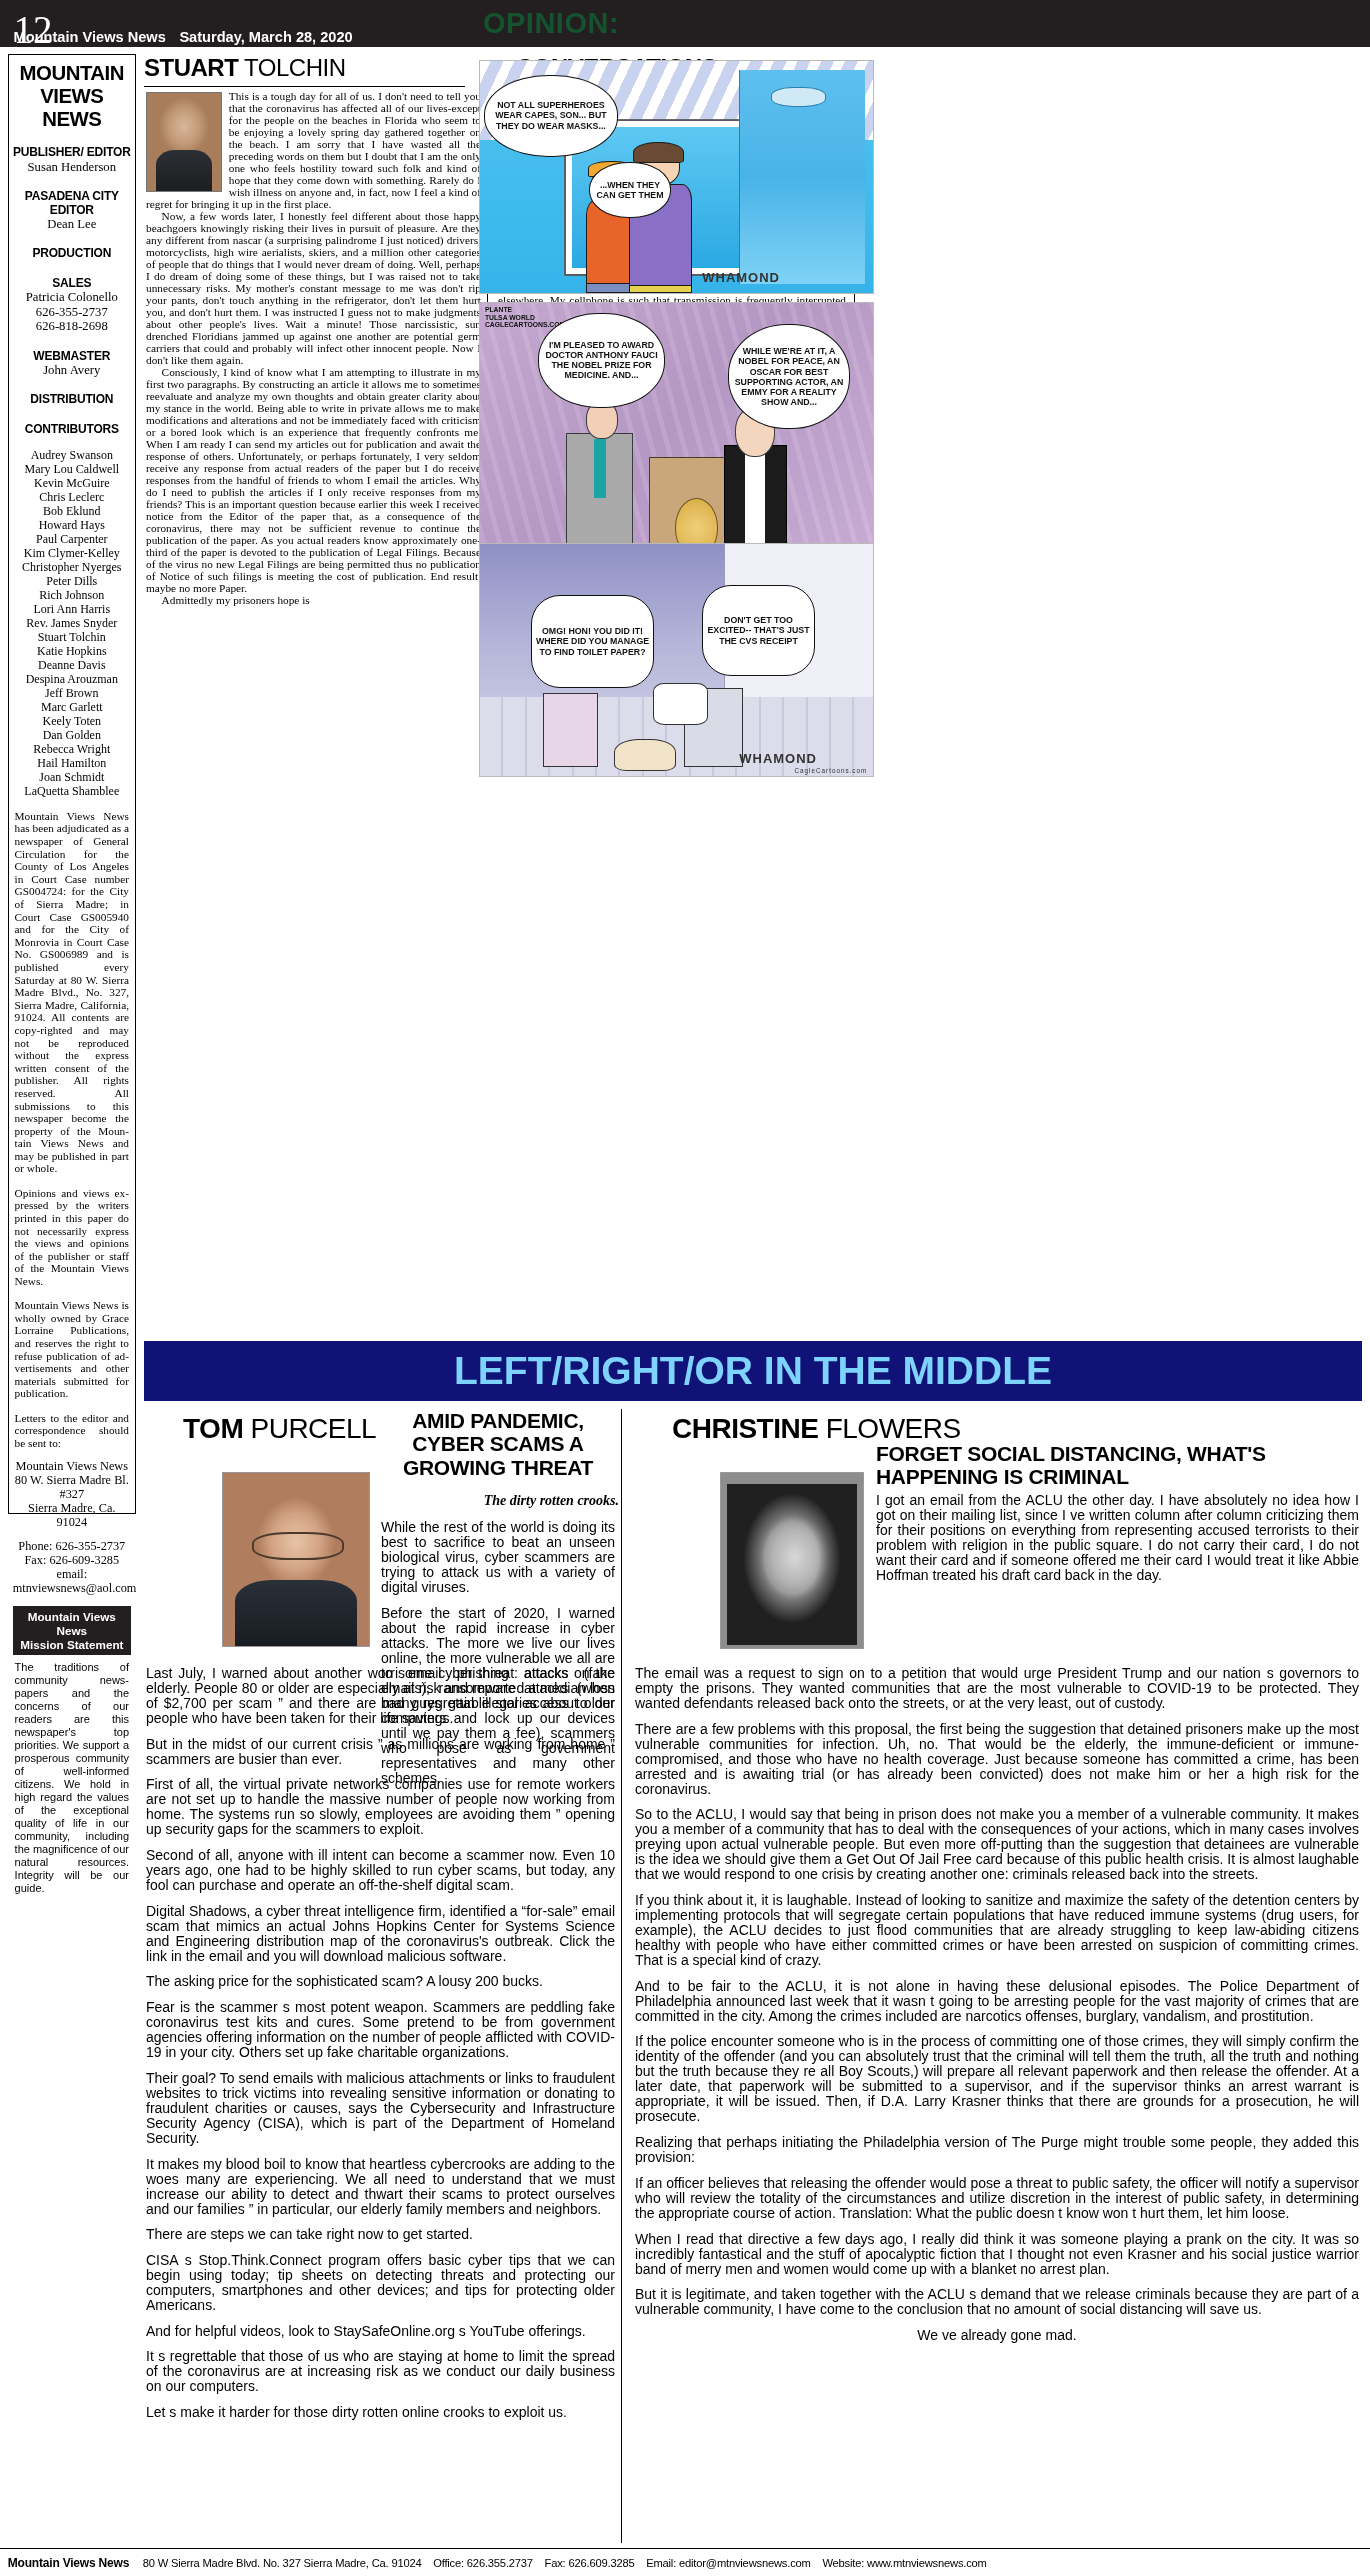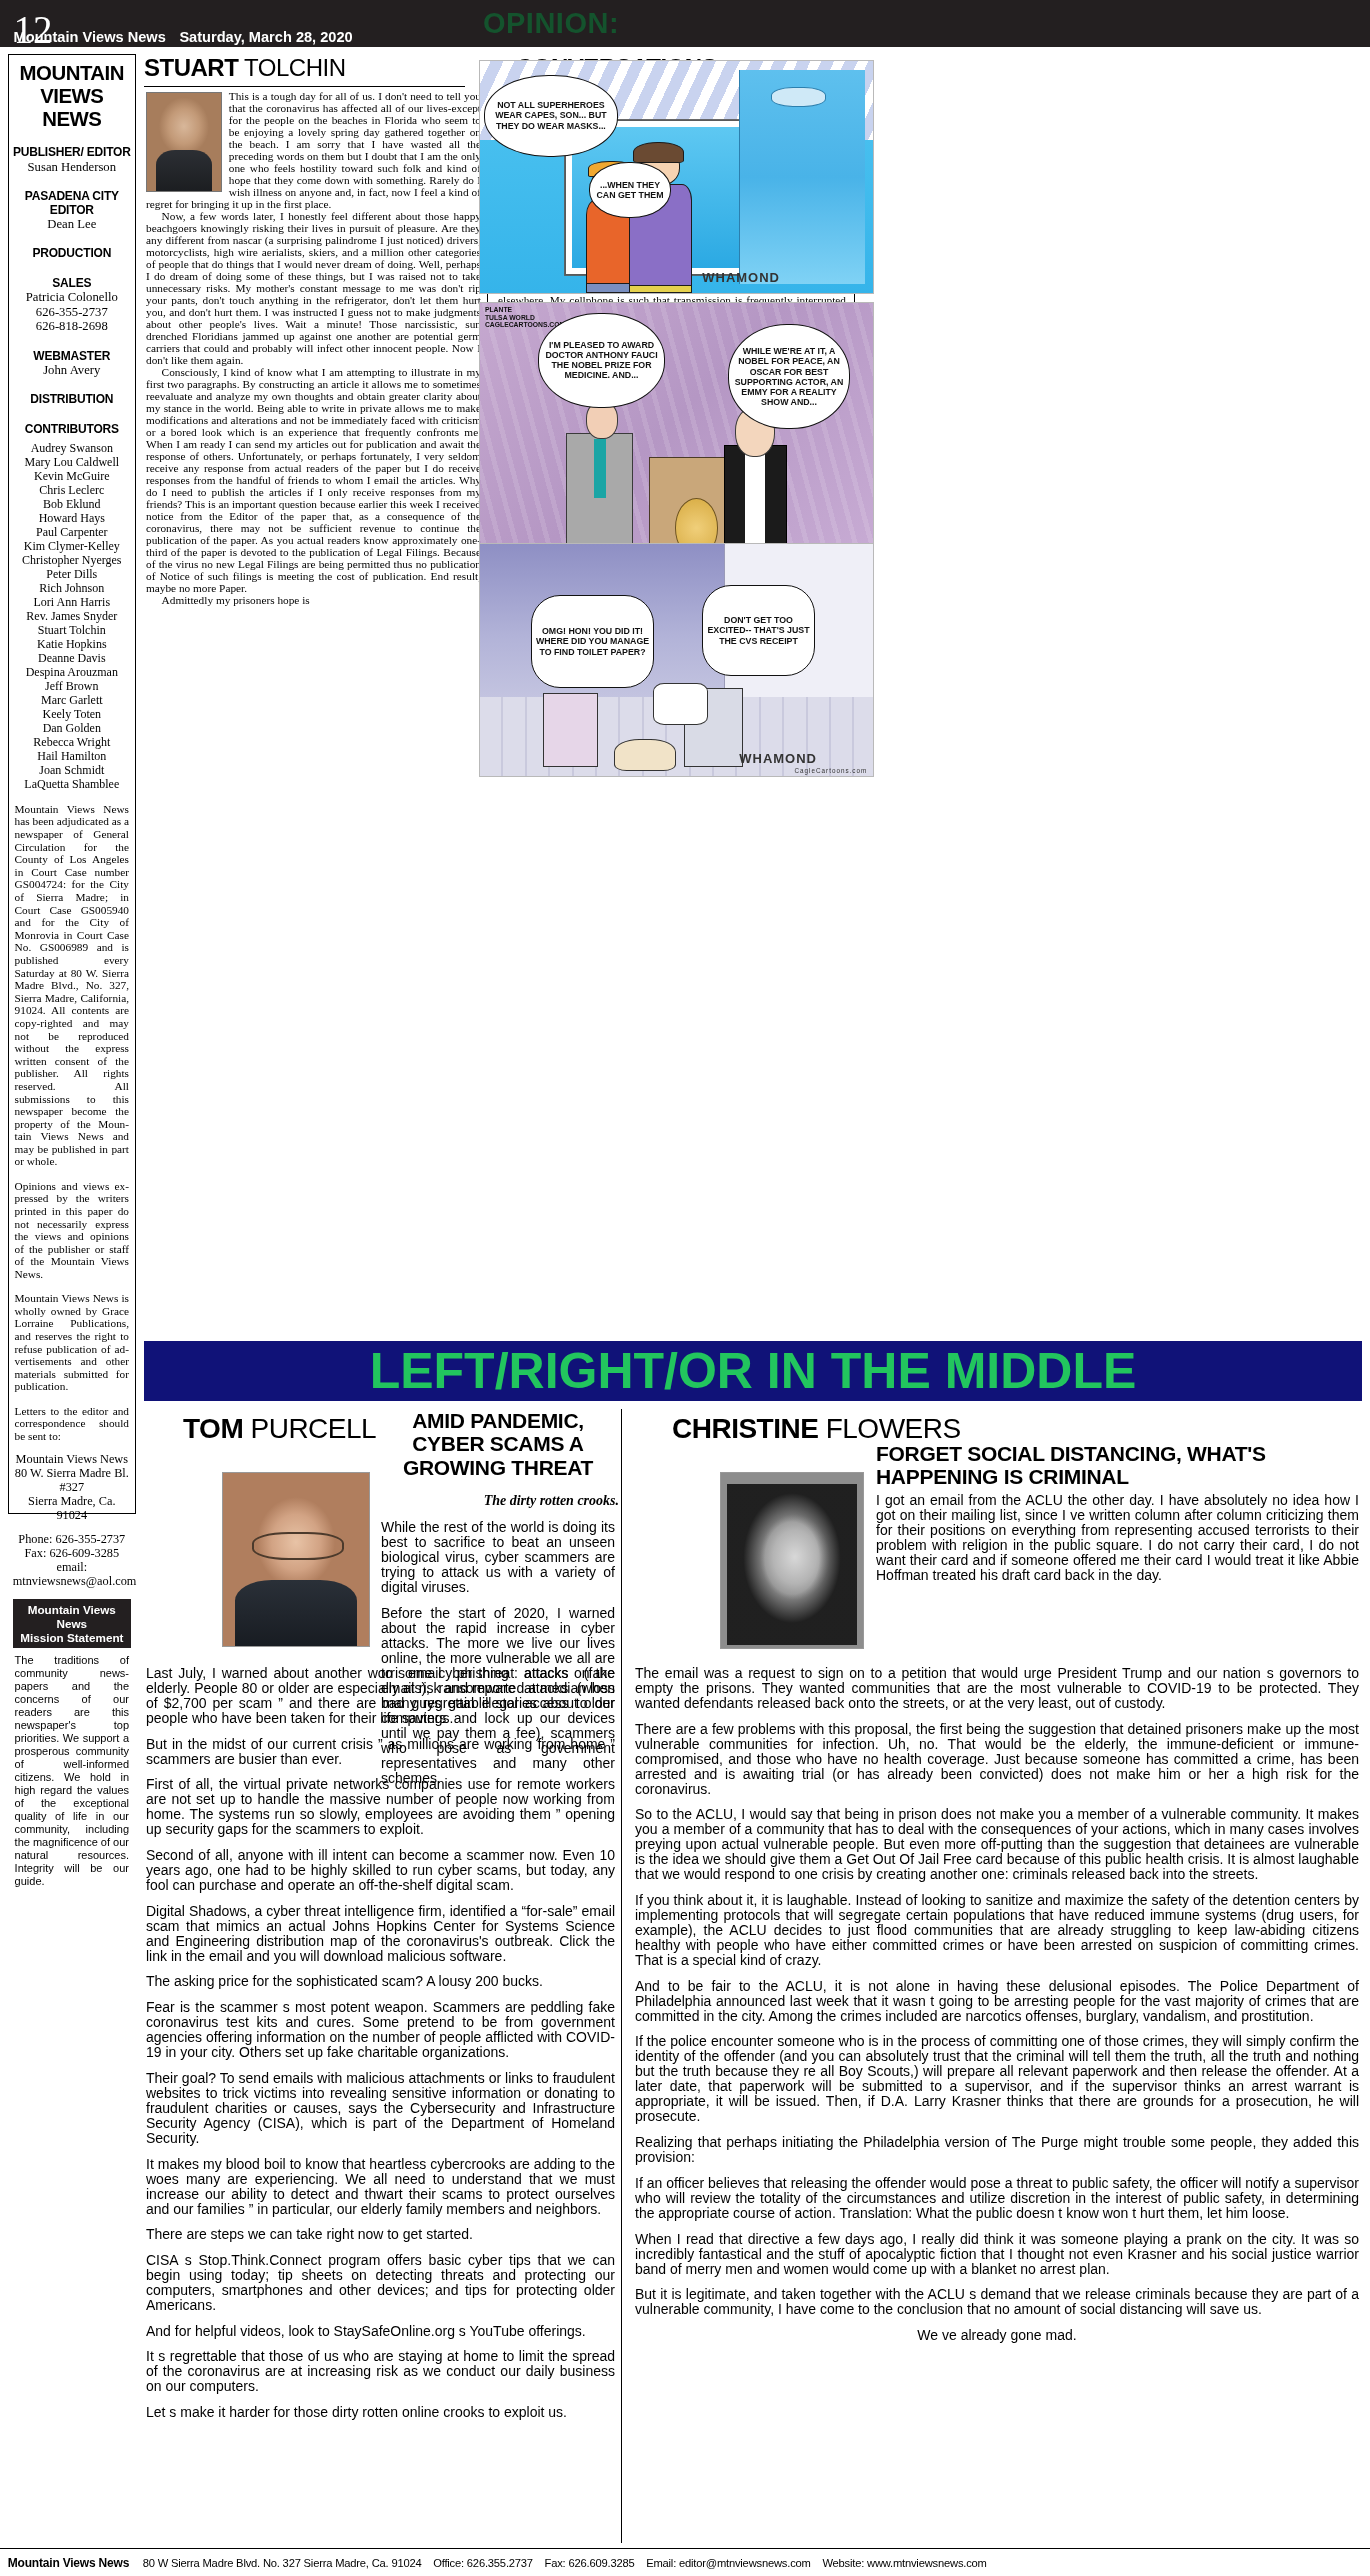--- a/index.html
+++ b/index.html
@@ -59,21 +59,21 @@
     font-weight:bold; font-size:12px; line-height:13.6px;
     margin-top:15.6px; letter-spacing:-0.2px;
   }
   .mast-name {
     font-family:"Liberation Serif", serif;
     font-size:12.7px; line-height:14.6px;
   }
   .contrib-list {
     font-family:"Liberation Serif", serif;
     font-size:12px; line-height:14px;
-    margin-top:5px;
+    margin-top:12px;
   }
   .legal-text {
     font-family:"Liberation Serif", serif;
     font-size:11.3px; line-height:12.6px;
     text-align:justify;
     margin-top:11.7px;
     padding:0 1.9px;
     hyphens:auto;
   }
   .addr-block {
@@ -215,21 +215,21 @@
   #c3b2 { left:222px; top:41px; width:113px; height:91px; border-radius:29px; }
 
   
   .lrbanner {
     position:absolute; left:144px; top:1341px; width:1218px; height:60px;
     background:#101278;
     display:flex; align-items:center; justify-content:center;
   }
   .lrbanner span{
     font-family:"Liberation Sans", sans-serif;
-    font-weight:bold; font-size:50px; color:#22c55e; letter-spacing:0px;
+    font-weight:bold; font-size:39px; color:#7dd3fc; letter-spacing:0px;
   }
 
   
   .byline {
     position:absolute;
     font-family:"Liberation Sans", sans-serif;
     font-size:28px; letter-spacing:-0.5px;margin-left:37px;
   }
   .byline b{font-weight:bold;}
   .lower-head {

